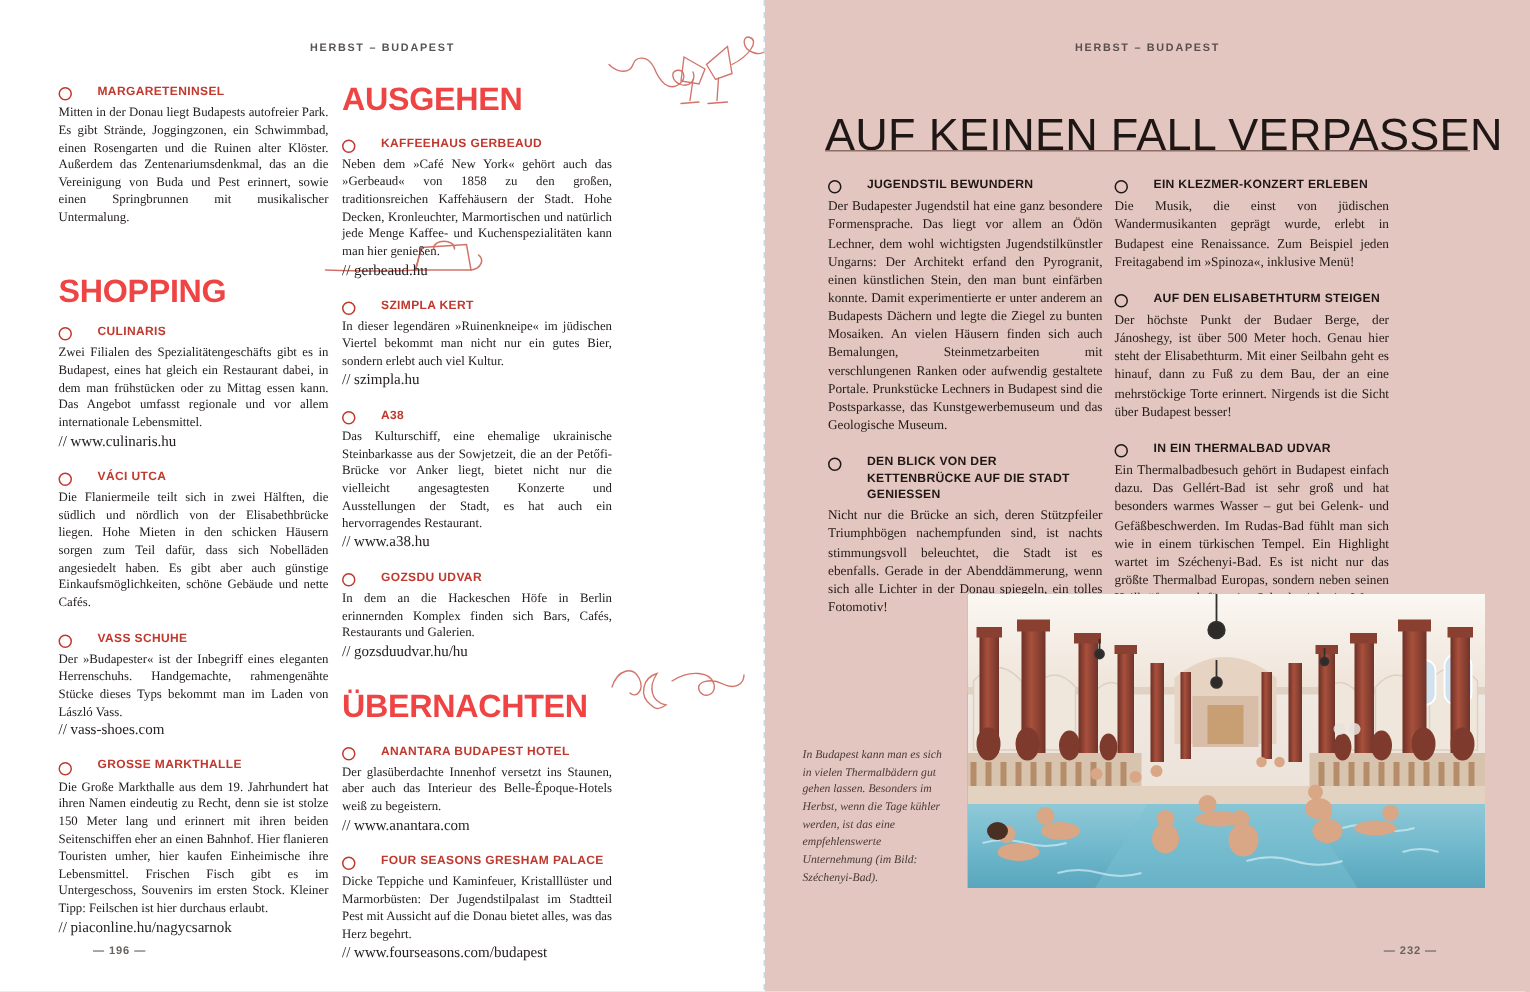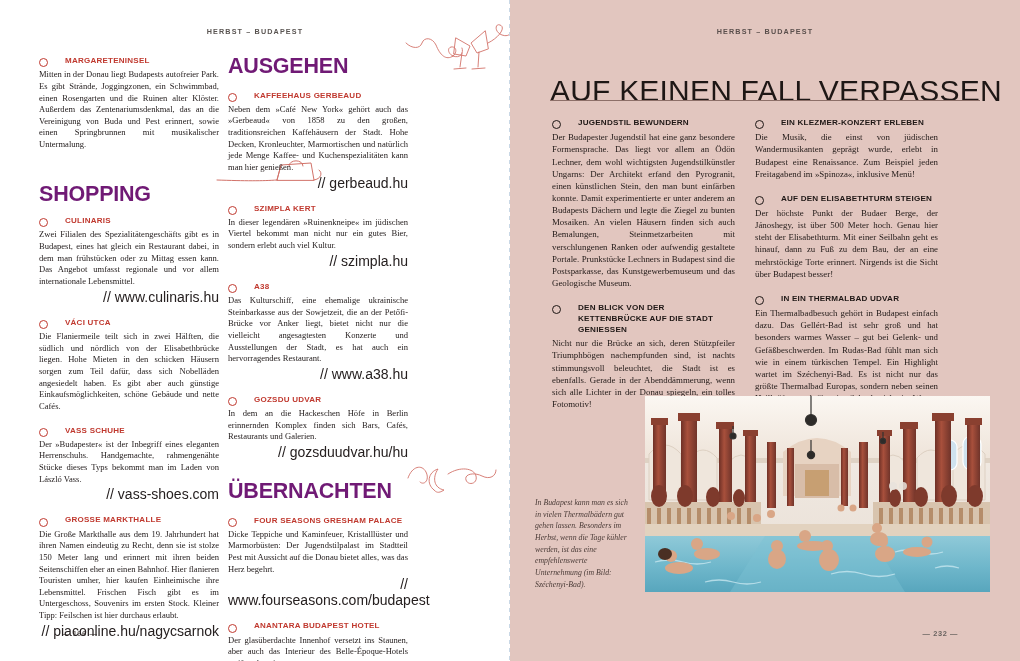--- a/index.html
+++ b/index.html
@@ -41,21 +41,21 @@
   
   .col{position:absolute;}
   .colA{left:39px;width:180px;}
   .colB{left:228px;width:180px;}
 
   .sec-title{
     font-family:"Liberation Sans", sans-serif;
     font-weight:700;
     font-size:21.5px;
     letter-spacing:-0.2px;
-    color:#701a75;
+    color:#ef4444;
     margin:0 0 11px 0;
     line-height:1;
     position:relative;
   }
   .sec-title .deco{position:absolute;left:100%;top:50%;}
 
   .entry{margin-bottom:13px;}
   .entry:last-child{margin-bottom:0;}
 
   .entry-head{
@@ -73,23 +73,23 @@
     color:#c0392f;line-height:1.25;
   }
   .entry-body{
     font-family:"Liberation Serif", serif;
     font-size:8.55px;line-height:1.365;
     color:#262020;text-align:justify;
     hyphens:auto;-webkit-hyphens:auto;
     margin:0;
   }
   .entry-url{
-    display:block;text-align:right;
-    font-family:Liberation Sans, sans-serif;
-    font-size:14px;color:#262020;margin-top:1px;
+    display:block;
+    font-family:Liberation Serif, serif;
+    font-size:10px;color:#262020;margin-top:1px;
   }
 
   
   .big-title{
     position:absolute;left:40px;top:56px;
     font-family:"Liberation Sans", sans-serif;
     font-weight:400;
     font-size:30px;letter-spacing:.2px;color:#1e1715;
     line-height:1;white-space:nowrap;
   }
@@ -264,32 +264,32 @@
               <path d="M44 14 C 56 6, 70 8, 72 16 C 74 24, 64 26, 62 20 C 60 14, 70 12, 78 16 C 86 20, 92 16, 92 10"></path>
             </g>
           </svg>
         </span>
       </h2>
 
       <div>
         <div class="entry">
           <div class="entry-head">
               <span class="bullet"></span>
+            <span class="entry-name">ANANTARA BUDAPEST HOTEL</span>
+            </div>
+          <p class="entry-body">Der glasüberdachte Innenhof versetzt ins Staunen, aber auch das Interieur des Belle-Époque-Hotels weiß zu begeistern.</p>
+          <span class="entry-url">// www.anantara.com</span>
+        </div>
+        <div class="entry">
+          <div class="entry-head">
+              <span class="bullet"></span>
             <span class="entry-name">FOUR SEASONS GRESHAM PALACE</span>
             </div>
           <p class="entry-body">Dicke Teppiche und Kaminfeuer, Kristalllüster und Marmorbüsten: Der Jugendstilpalast im Stadtteil Pest mit Aussicht auf die Donau bietet alles, was das Herz begehrt.</p>
           <span class="entry-url">// www.fourseasons.com/budapest</span>
-        </div>
-        <div class="entry">
-          <div class="entry-head">
-              <span class="bullet"></span>
-            <span class="entry-name">ANANTARA BUDAPEST HOTEL</span>
-            </div>
-          <p class="entry-body">Der glasüberdachte Innenhof versetzt ins Staunen, aber auch das Interieur des Belle-Époque-Hotels weiß zu begeistern.</p>
-          <span class="entry-url">// www.anantara.com</span>
         </div>
       </div>
     </div>
   </div>
 
   <div class="page page-right">
     <div class="runhead">HERBST – BUDAPEST</div>
     <div class="folio folio-right">— 232 —</div>
 
     <h1 class="big-title">AUF KEINEN FALL VERPASSEN</h1>
@@ -305,21 +305,21 @@
       </div>
       <div class="entry" style="margin-top:14px;">
         <div class="entry-head">
             <span class="r-bullet"></span>
           <span class="r-entry-name">DEN BLICK VON DER KETTENBRÜCKE AUF DIE STADT GENIESSEN</span>
           </div>
         <p class="r-entry-body">Nicht nur die Brücke an sich, deren Stützpfeiler Triumphbögen nachempfunden sind, ist nachts stimmungsvoll beleuchtet, die Stadt ist es ebenfalls. Gerade in der Abenddämmerung, wenn sich alle Lichter in der Donau spiegeln, ein tolles Fotomotiv!</p>
       </div>
     </div>
 
-    <div class="col rcolB" style="top:118px;left:245px;width:183px;">
+    <div class="col rcolB" style="top:118px;left:233px;width:183px;">
       <div class="entry">
         <div class="entry-head">
             <span class="r-bullet"></span>
           <span class="r-entry-name">EIN KLEZMER-KONZERT ERLEBEN</span>
           </div>
         <p class="r-entry-body">Die Musik, die einst von jüdischen Wandermusikanten geprägt wurde, erlebt in Budapest eine Renaissance. Zum Beispiel jeden Freitagabend im »Spinoza«, inklusive Menü!</p>
       </div>
       <div class="entry" style="margin-top:14px;">
         <div class="entry-head">
             <span class="r-bullet"></span>

